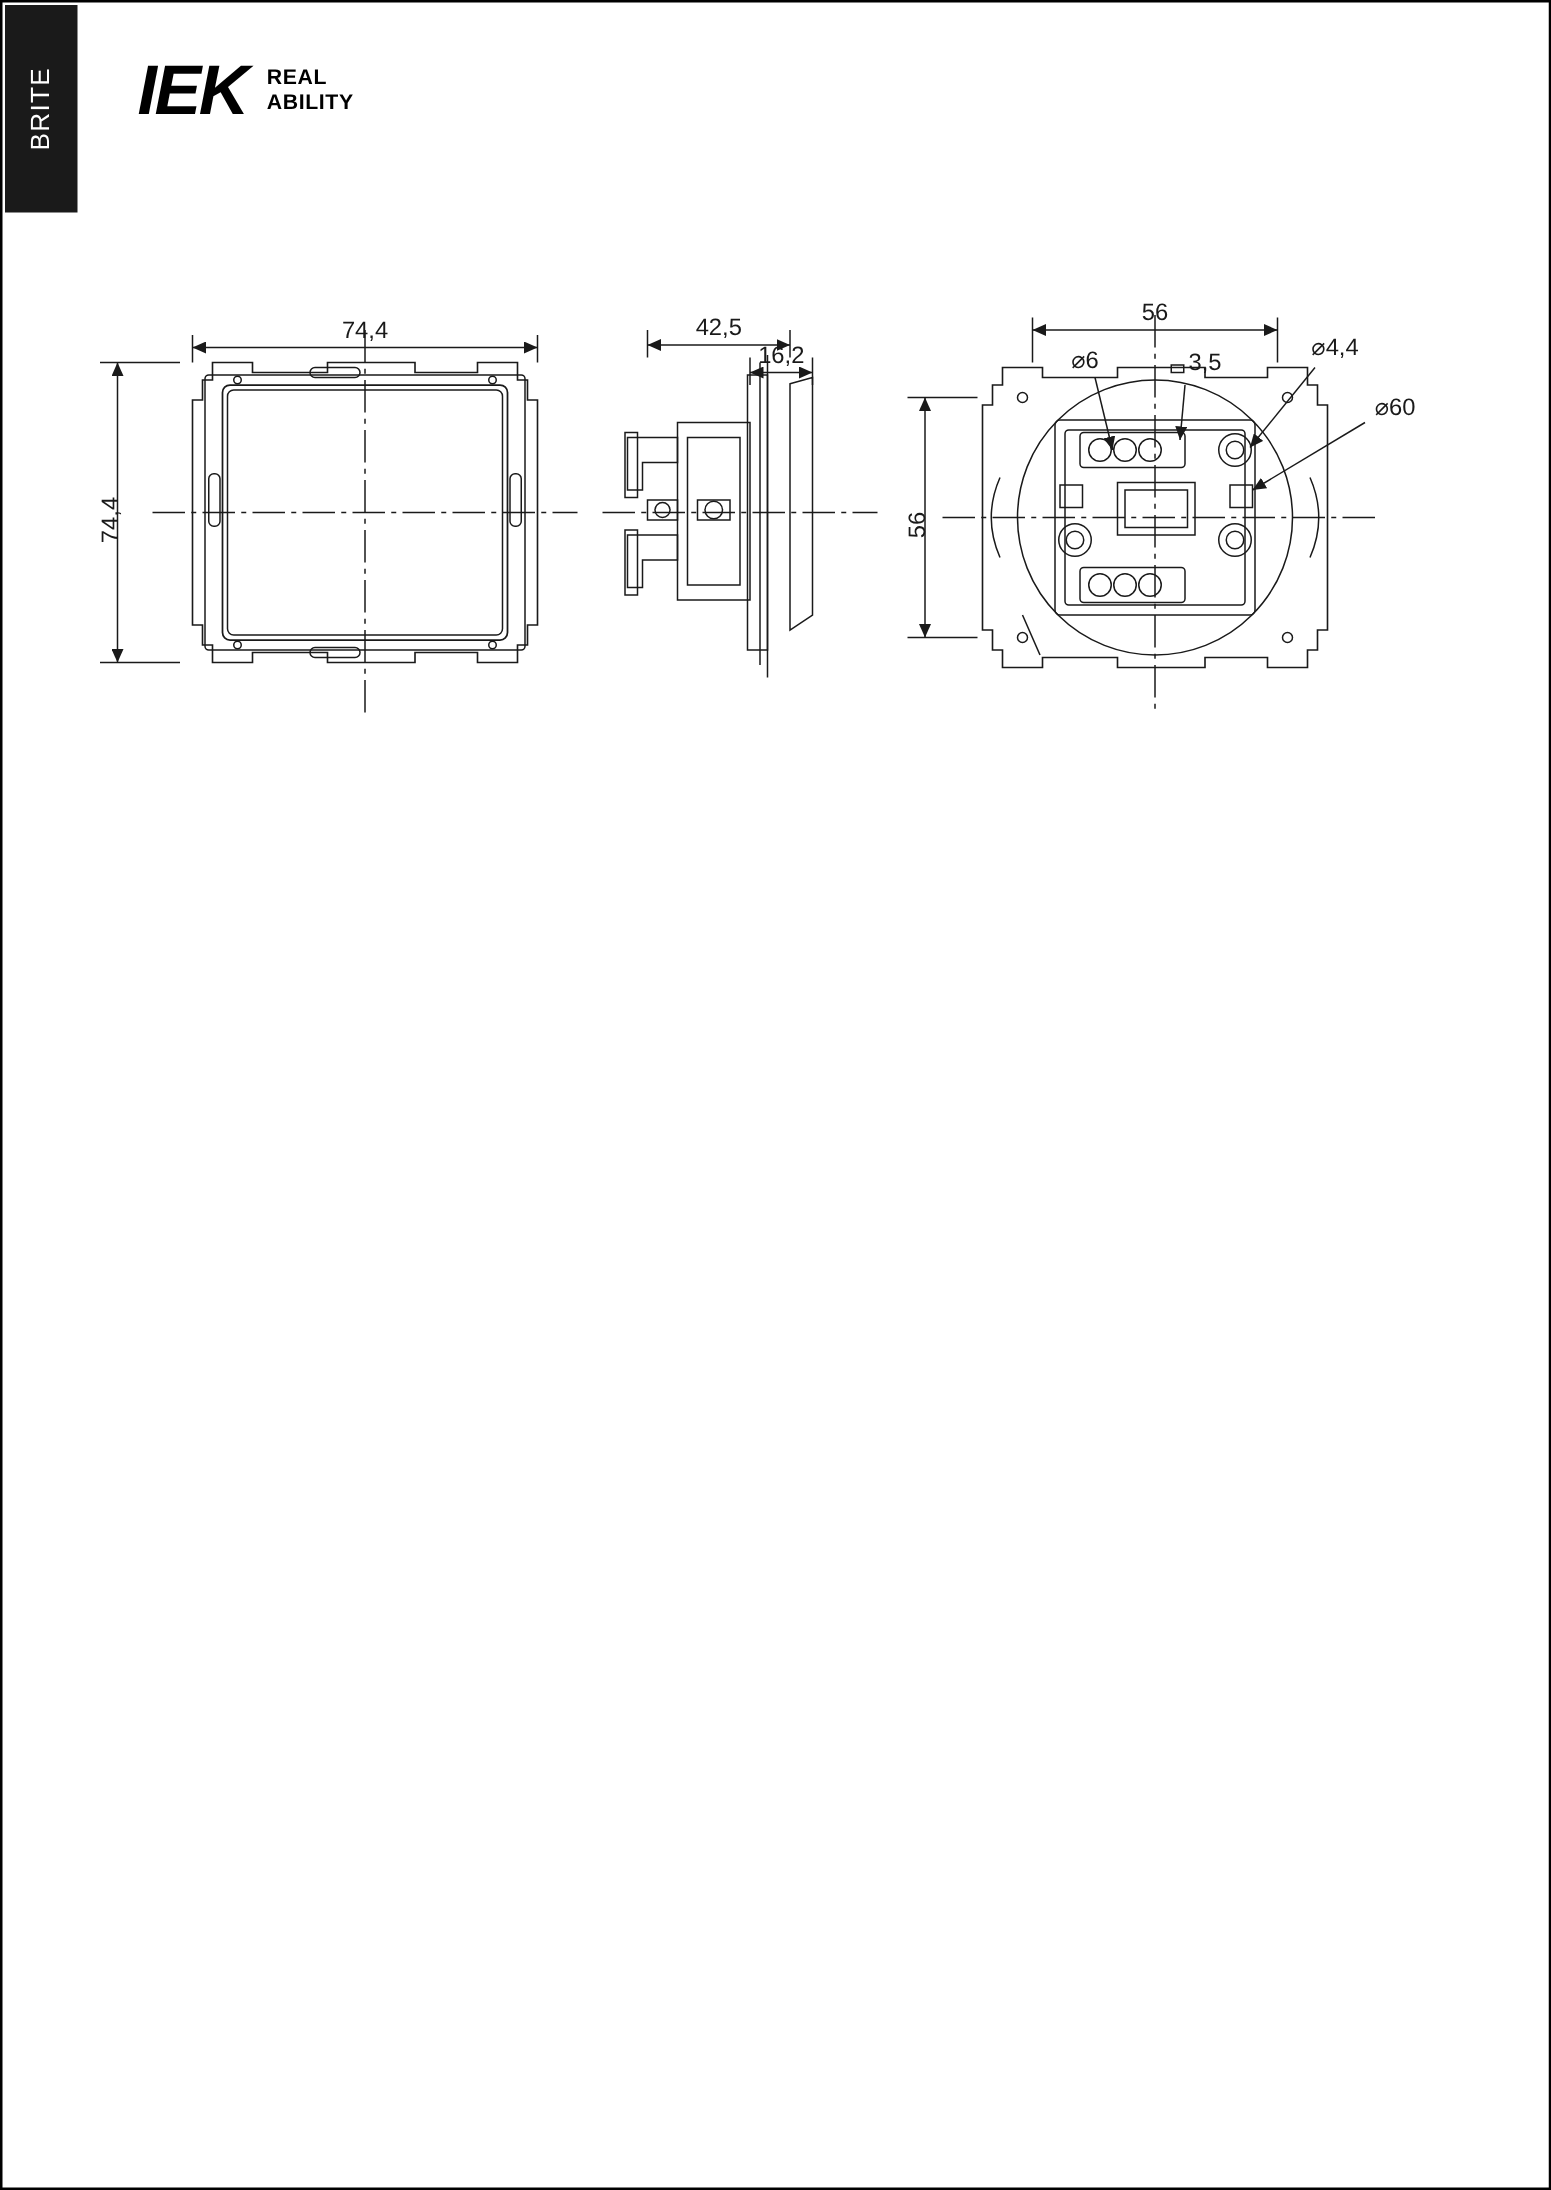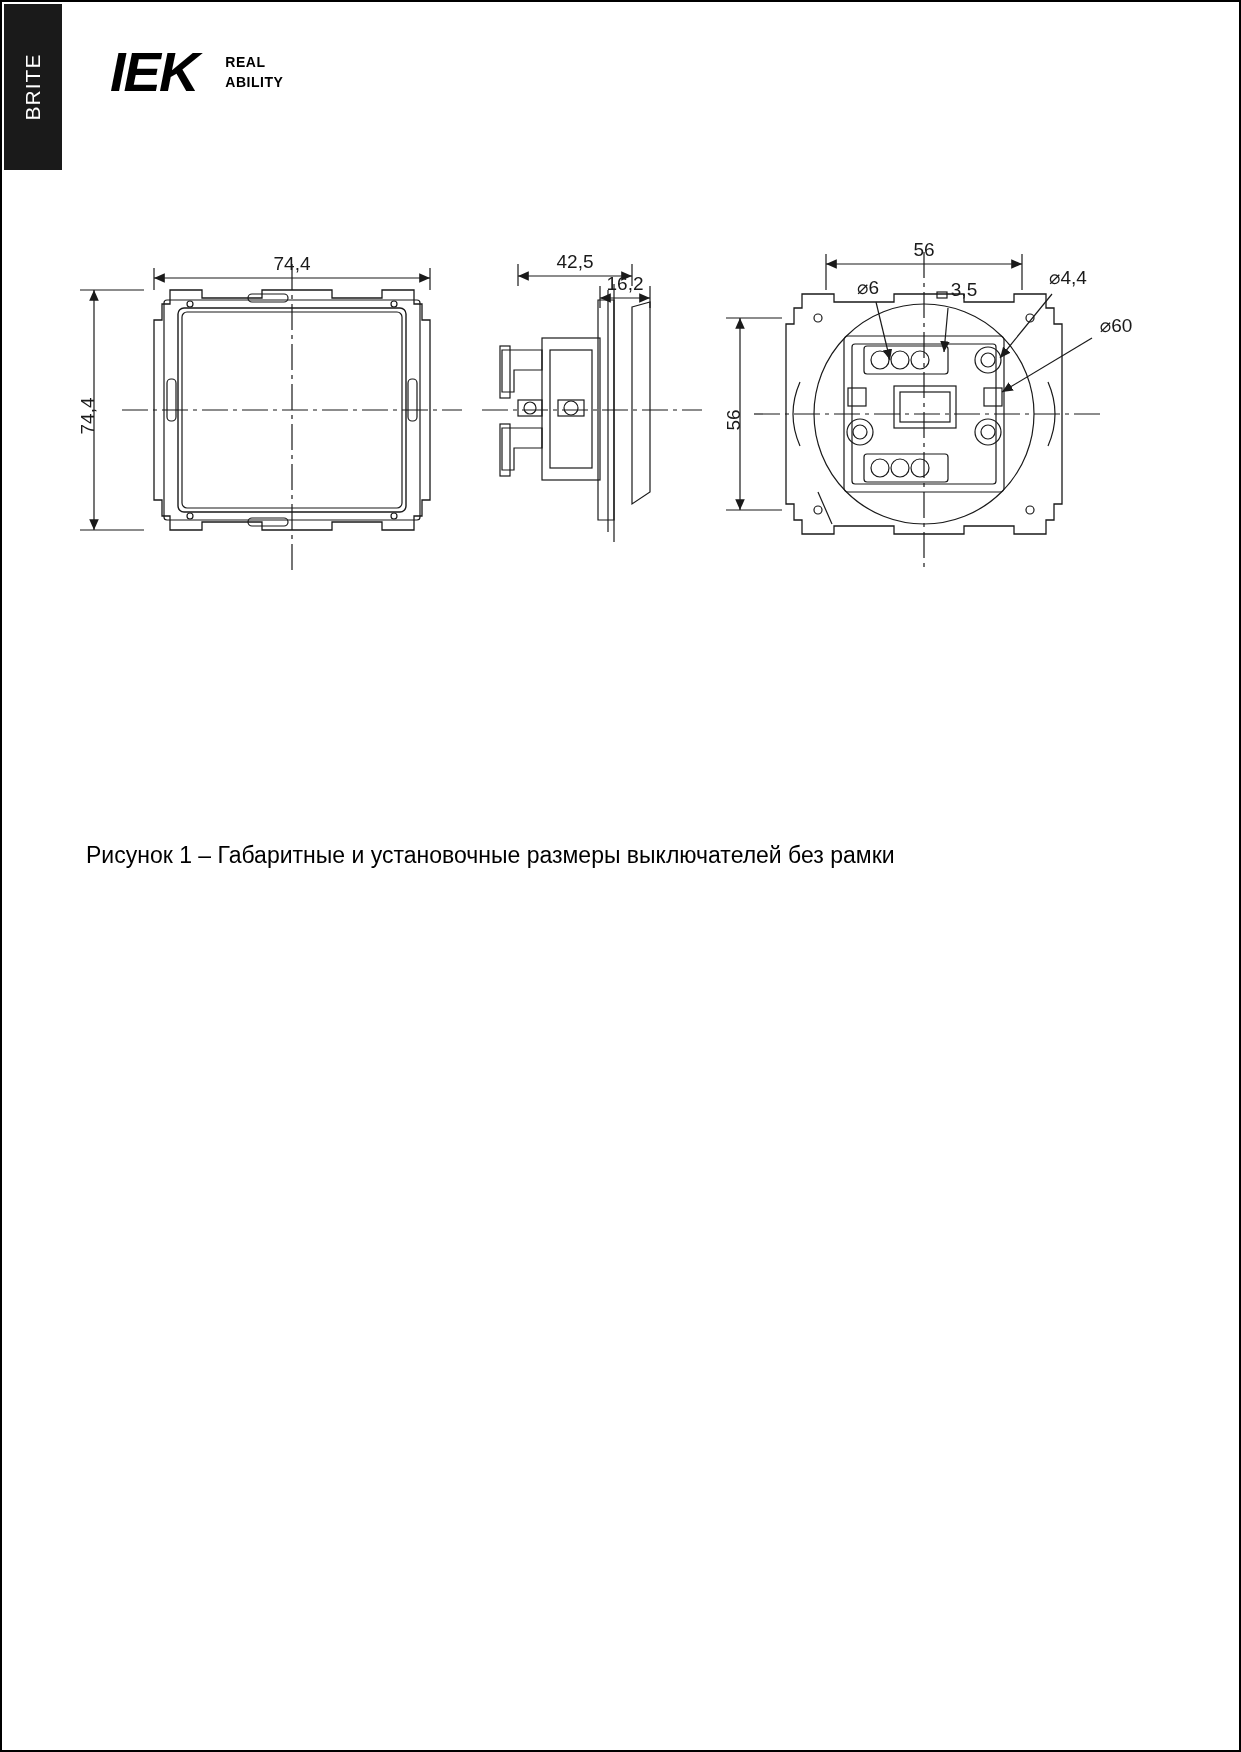--- a/index.html
+++ b/index.html
@@ -60,22 +60,22 @@
   .logo-iek {
     font-size: 56px;
     font-weight: bold;
     font-style: italic;
     letter-spacing: -2px;
     line-height: 56px;
     font-family: "Liberation Sans", sans-serif;
     margin-left: 28px;
   }
   .logo-tag {
-    margin-left: 28px;
-    font-size: 14px;
+    margin-left: 16px;
+    font-size: 17px;
     font-weight: bold;
     line-height: 20px;
     letter-spacing: 0.5px;
   }
   
   .drawing {
     position: absolute;
     left: 0;
     top: 240px;
     width: 1241px;
@@ -265,15 +265,14 @@
         <text x="922" y="14">56</text>
         <text x="738" y="178" transform="rotate(-90 738 178)">56</text>
         <text x="866" y="52">⌀6</text>
         <text x="962" y="54">3,5</text>
         <text x="1066" y="42">⌀4,4</text>
         <text x="1114" y="90">⌀60</text>
       </g>
     </svg>
   </div>
 
-  <div class="caption">Рисунок 1 – Габаритные и установочные размеры выключателей без рамки</div>
 
 </div>
 
 </body></html>

